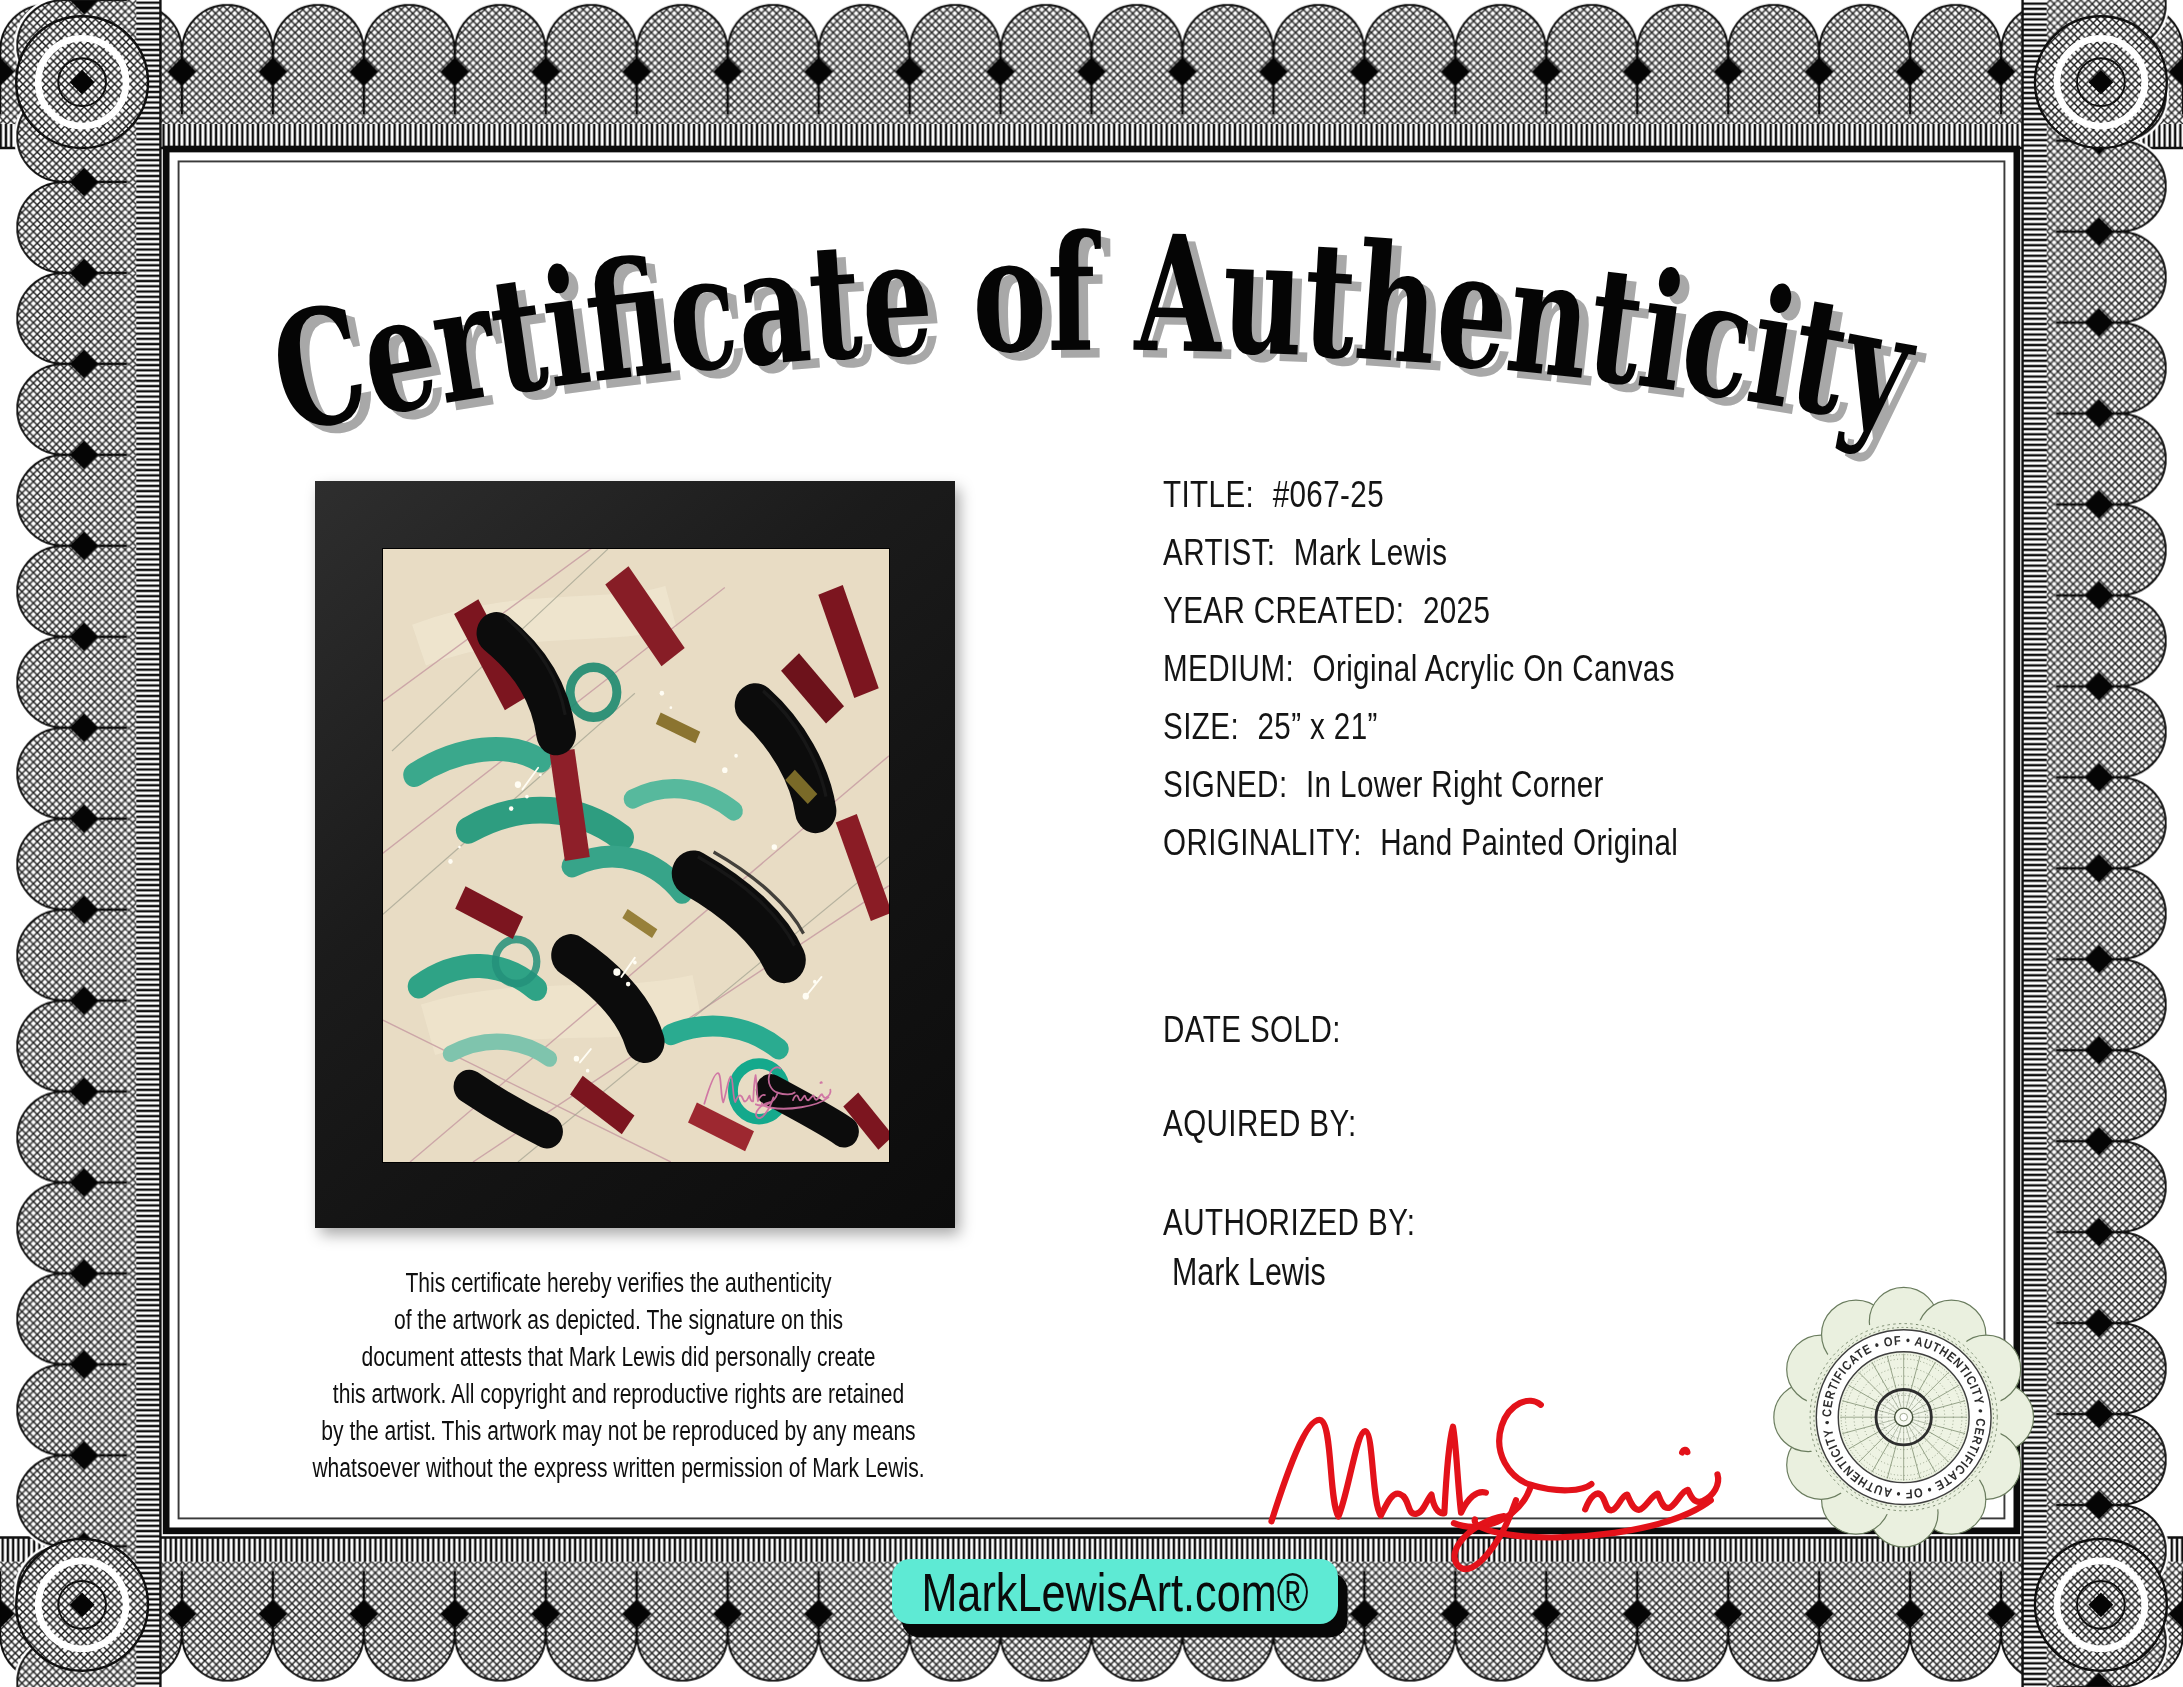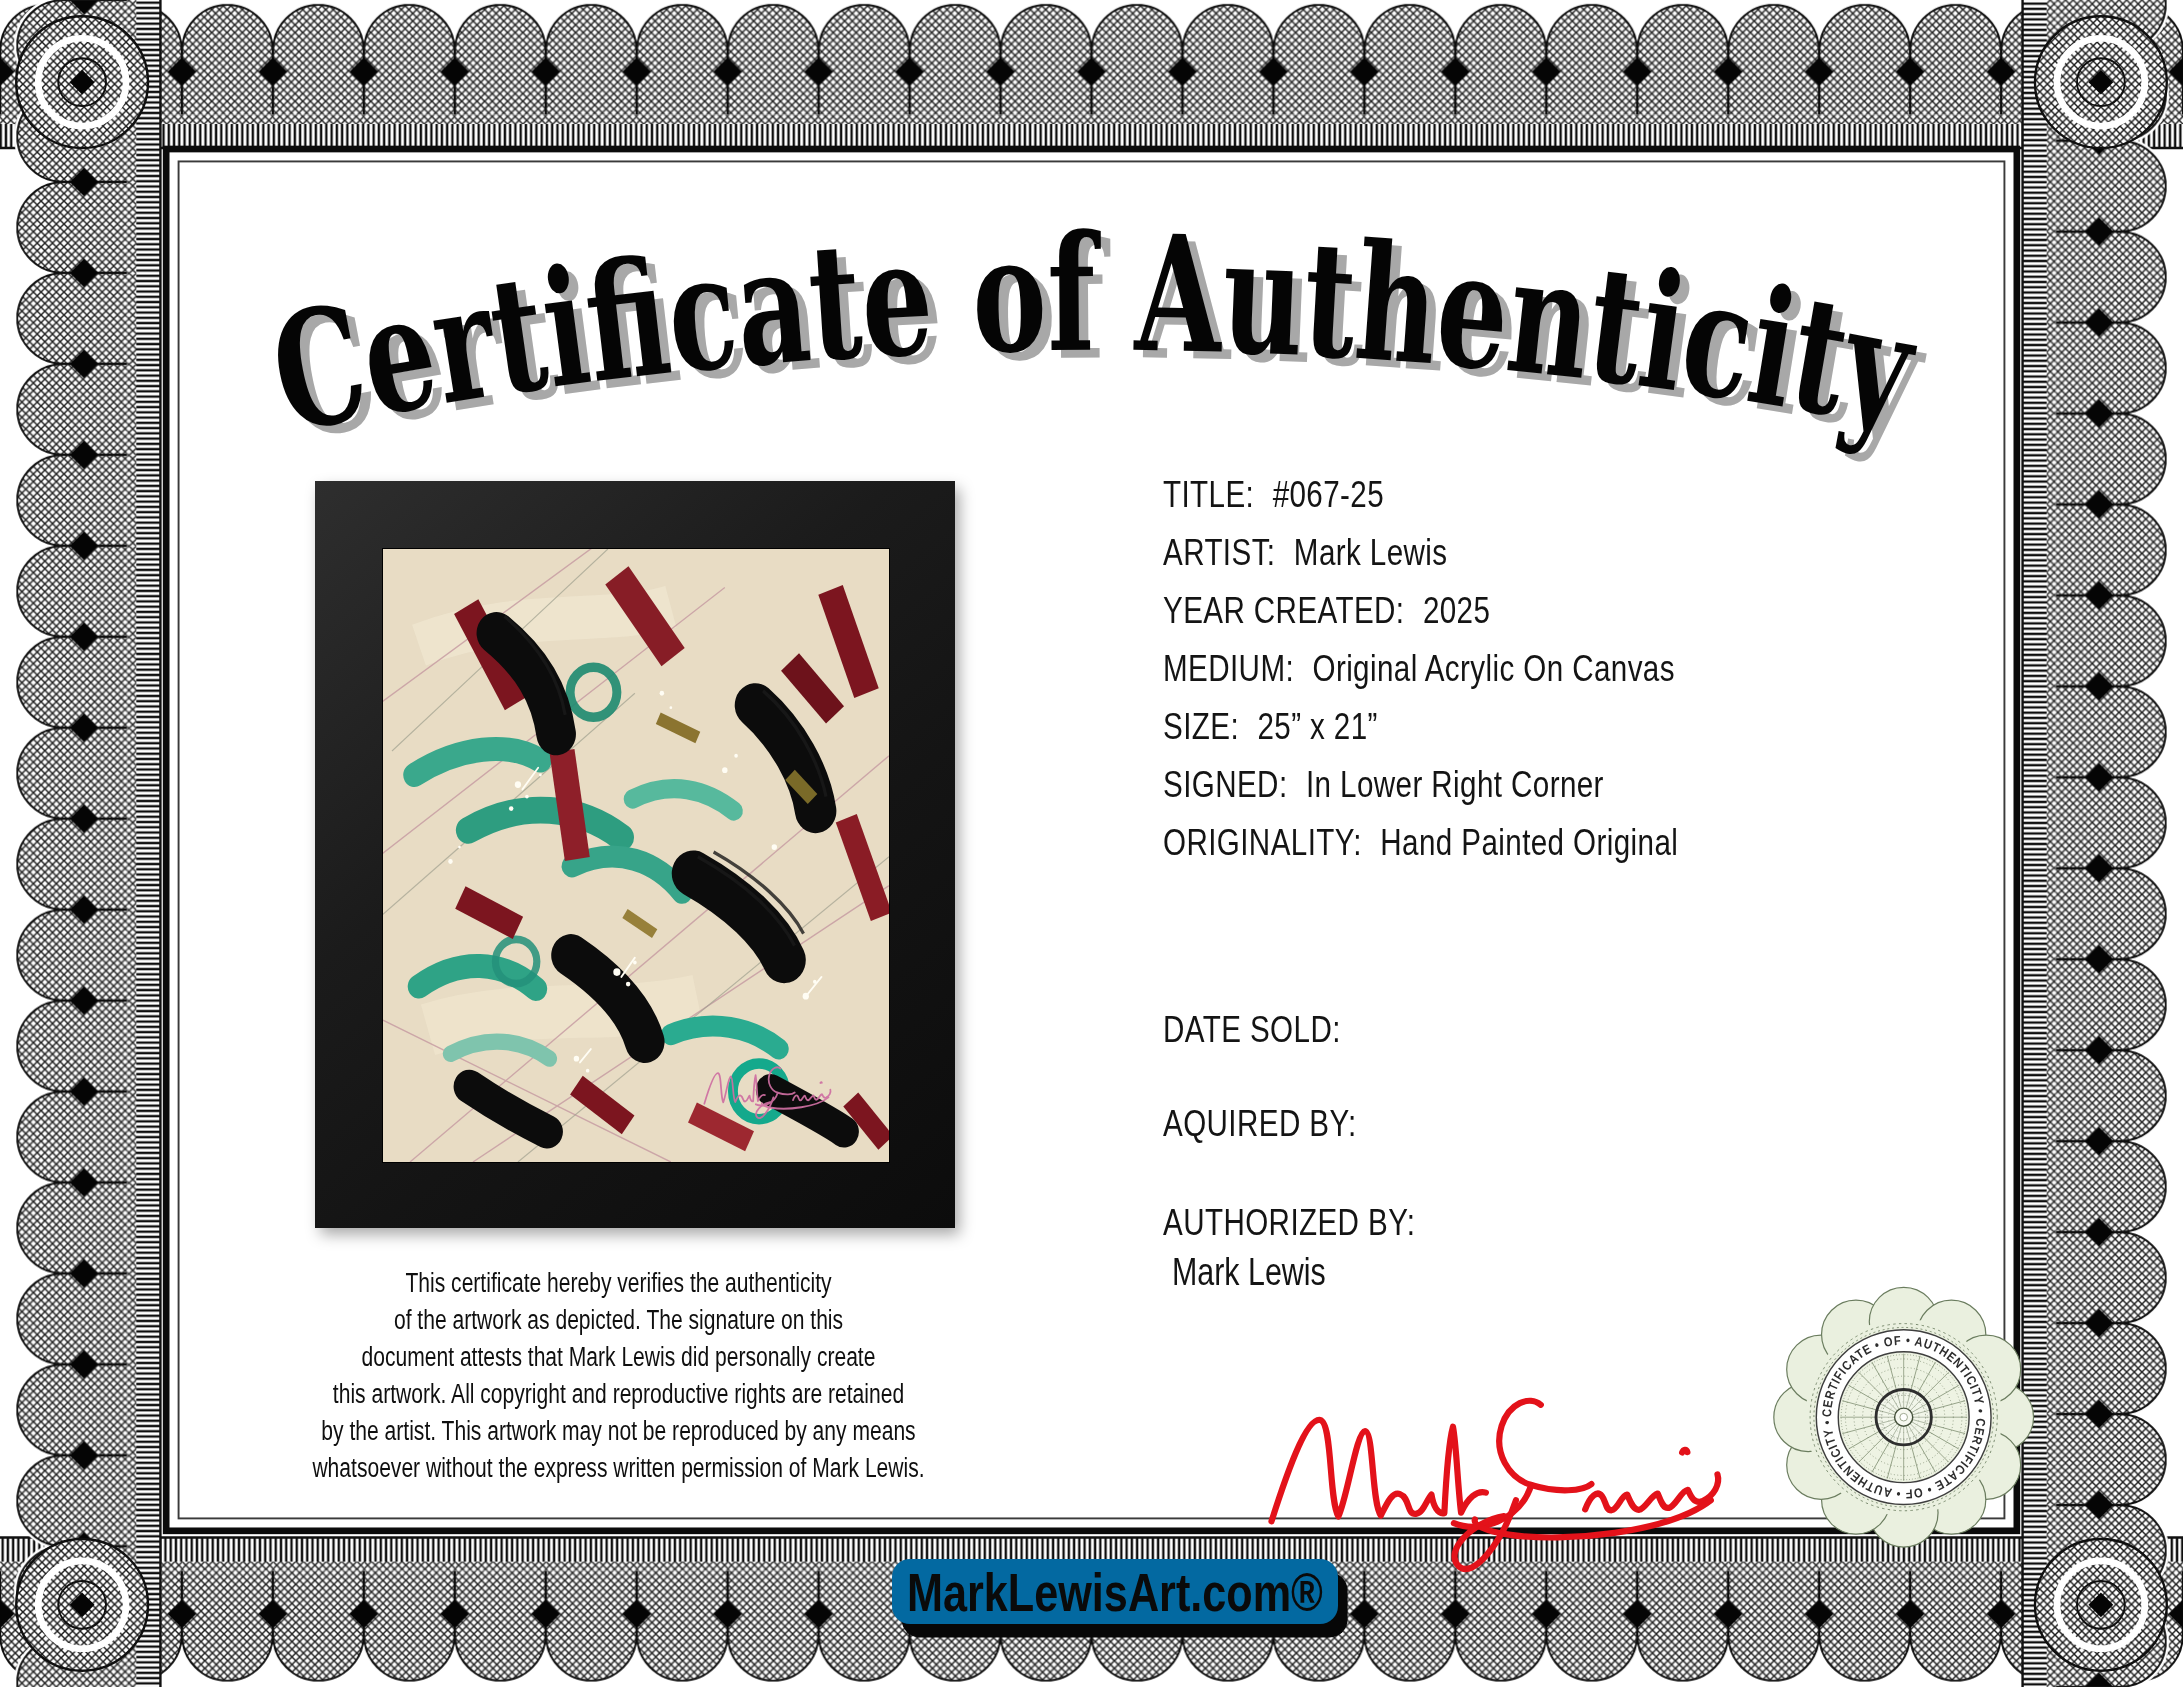--- a/index.html
+++ b/index.html
@@ -23,23 +23,23 @@
               transform:scaleX(0.80);transform-origin:left top;color:#141414;
               white-space:nowrap;z-index:4;}
   .sale-value{position:absolute;left:1172px;font-size:38px;line-height:42px;
               transform:scaleX(0.80);transform-origin:left top;color:#141414;
               white-space:nowrap;z-index:4;}
   
   .statement{position:absolute;left:141px;top:1265px;width:955px;text-align:center;
              font-size:27px;line-height:37px;color:#0f0f0f;transform:scaleX(0.78);
              transform-origin:center top;z-index:4;}
   
-  .pill{position:absolute;left:892px;top:1559px;width:446px;height:65px;background:#0369a1;
+  .pill{position:absolute;left:892px;top:1559px;width:446px;height:65px;background:#5eead4;
         border-radius:18px;box-shadow:9.6px 13.4px 0 0 #070707;display:flex;align-items:center;
-        justify-content:center;z-index:6;font-weight:bold;}
+        justify-content:center;z-index:6;}
   .pill span{font-size:54px;color:#0a0a0a;white-space:nowrap;transform:scaleX(0.80);}
 </style>
 </head>
 <body>
 
 <div id="page">
 
   <svg id="deco" viewBox="0 0 4572 3533" xmlns="http://www.w3.org/2000/svg">
     <defs>
       <pattern id="mesh" patternUnits="userSpaceOnUse" width="16" height="16">

